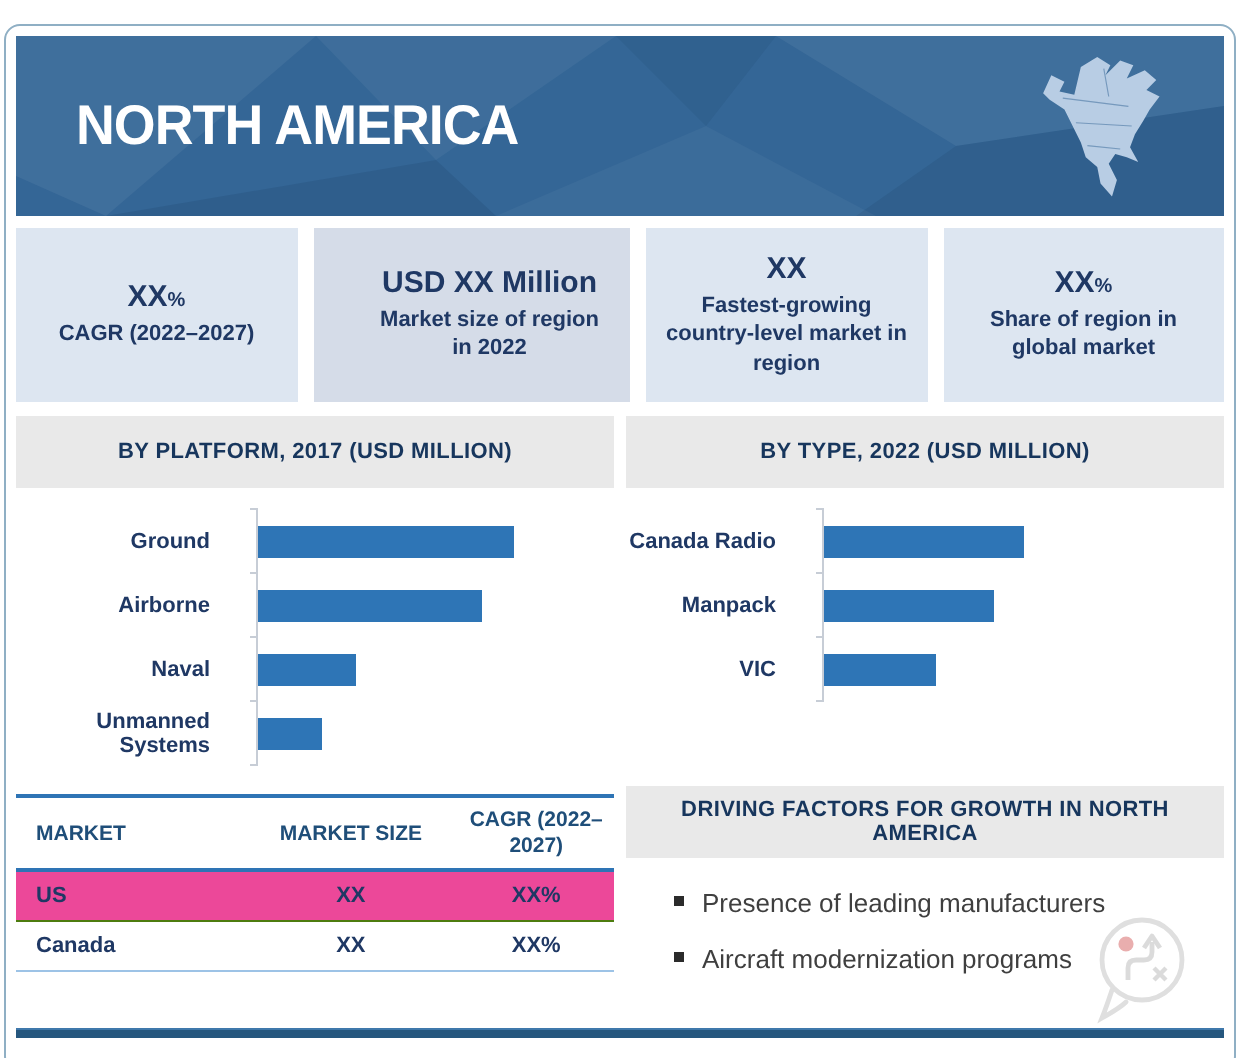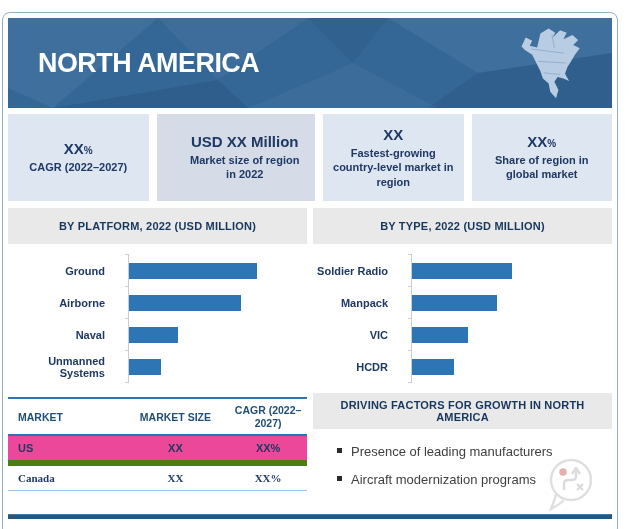--- a/index.html
+++ b/index.html
@@ -93,21 +93,21 @@
     padding: 5px 4px 4px; line-height: 1.25; vertical-align: middle;
   }
   .country-table td {
     font-size: 11px; font-weight: bold; color: #1f3864;
     padding: 6px 4px;
   }
   .col-country { width: 38%; text-align: left; padding-left: 10px !important; }
   .col-size { width: 36%; text-align: center; }
   .col-cagr { width: 26%; text-align: center; }
   .country-table tbody tr:first-child { border-top: 2px solid #2e74b5; }
-  .country-table tbody tr + tr { border-top: 6px solid #4d7c0f; font-family: Liberation Serif, serif; }
+  .country-table tbody tr + tr { border-top: 1px solid #4d7c0f; }
   .country-table tbody tr:last-child { border-bottom: 1px solid #9dc3e6; }
   .row-highlight { background: #ec4899; margin-left: 14px; }
 
   .factors-panel { position: relative; }
   .factors-list { list-style: none; margin: 15px 0 0; padding-left: 24px; }
   .factors-list li {
     position: relative; padding-left: 14px; margin-bottom: 13px;
     font-size: 13px; color: #3f3f3f;
   }
   .factors-list li::before {
@@ -157,21 +157,21 @@
       <div class="stat-desc">Fastest-growing country-level market in region</div>
     </div>
     <div class="stat-card">
       <div class="stat-value"><span>XX</span><span class="stat-unit">%</span></div>
       <div class="stat-desc">Share of region in global market</div>
     </div>
   </div>
 
   <div class="charts-row">
     <div class="panel panel--platform">
-      <div class="panel-header">BY PLATFORM, 2022 (USD MILLION)</div>
+      <div class="panel-header">BY PLATFORM, 2017 (USD MILLION)</div>
       <div class="chart">
           <div class="chart-row">
             <div class="chart-label">Ground</div>
             <div class="chart-bar-area">
               <div class="chart-bar" style="width: 72.9412%; background: rgb(46, 117, 182);"></div>
             </div>
           </div>
           <div class="chart-row">
             <div class="chart-label">Airborne</div>
             <div class="chart-bar-area">
@@ -189,41 +189,35 @@
             <div class="chart-bar-area">
               <div class="chart-bar" style="width: 18.2353%; background: rgb(46, 117, 182);"></div>
             </div>
           </div>
         </div>
     </div>
     <div class="panel panel--type">
       <div class="panel-header">BY TYPE, 2022 (USD MILLION)</div>
       <div class="chart">
           <div class="chart-row">
-            <div class="chart-label">Soldier Radio</div>
+            <div class="chart-label">Canada Radio</div>
             <div class="chart-bar-area">
               <div class="chart-bar" style="width: 50.2564%; background: rgb(46, 117, 182);"></div>
             </div>
           </div>
           <div class="chart-row">
             <div class="chart-label">Manpack</div>
             <div class="chart-bar-area">
               <div class="chart-bar" style="width: 43.0769%; background: rgb(46, 117, 182);"></div>
             </div>
           </div>
           <div class="chart-row">
             <div class="chart-label">VIC</div>
             <div class="chart-bar-area">
               <div class="chart-bar" style="width: 28.2051%; background: rgb(46, 117, 182);"></div>
-            </div>
-          </div>
-          <div class="chart-row">
-            <div class="chart-label">HCDR</div>
-            <div class="chart-bar-area">
-              <div class="chart-bar" style="width: 21.0256%; background: rgb(46, 117, 182);"></div>
             </div>
           </div>
         </div>
     </div>
   </div>
 
   <div class="bottom-row">
 
     <div class="panel">
       <div class="table-top-rule"></div>

